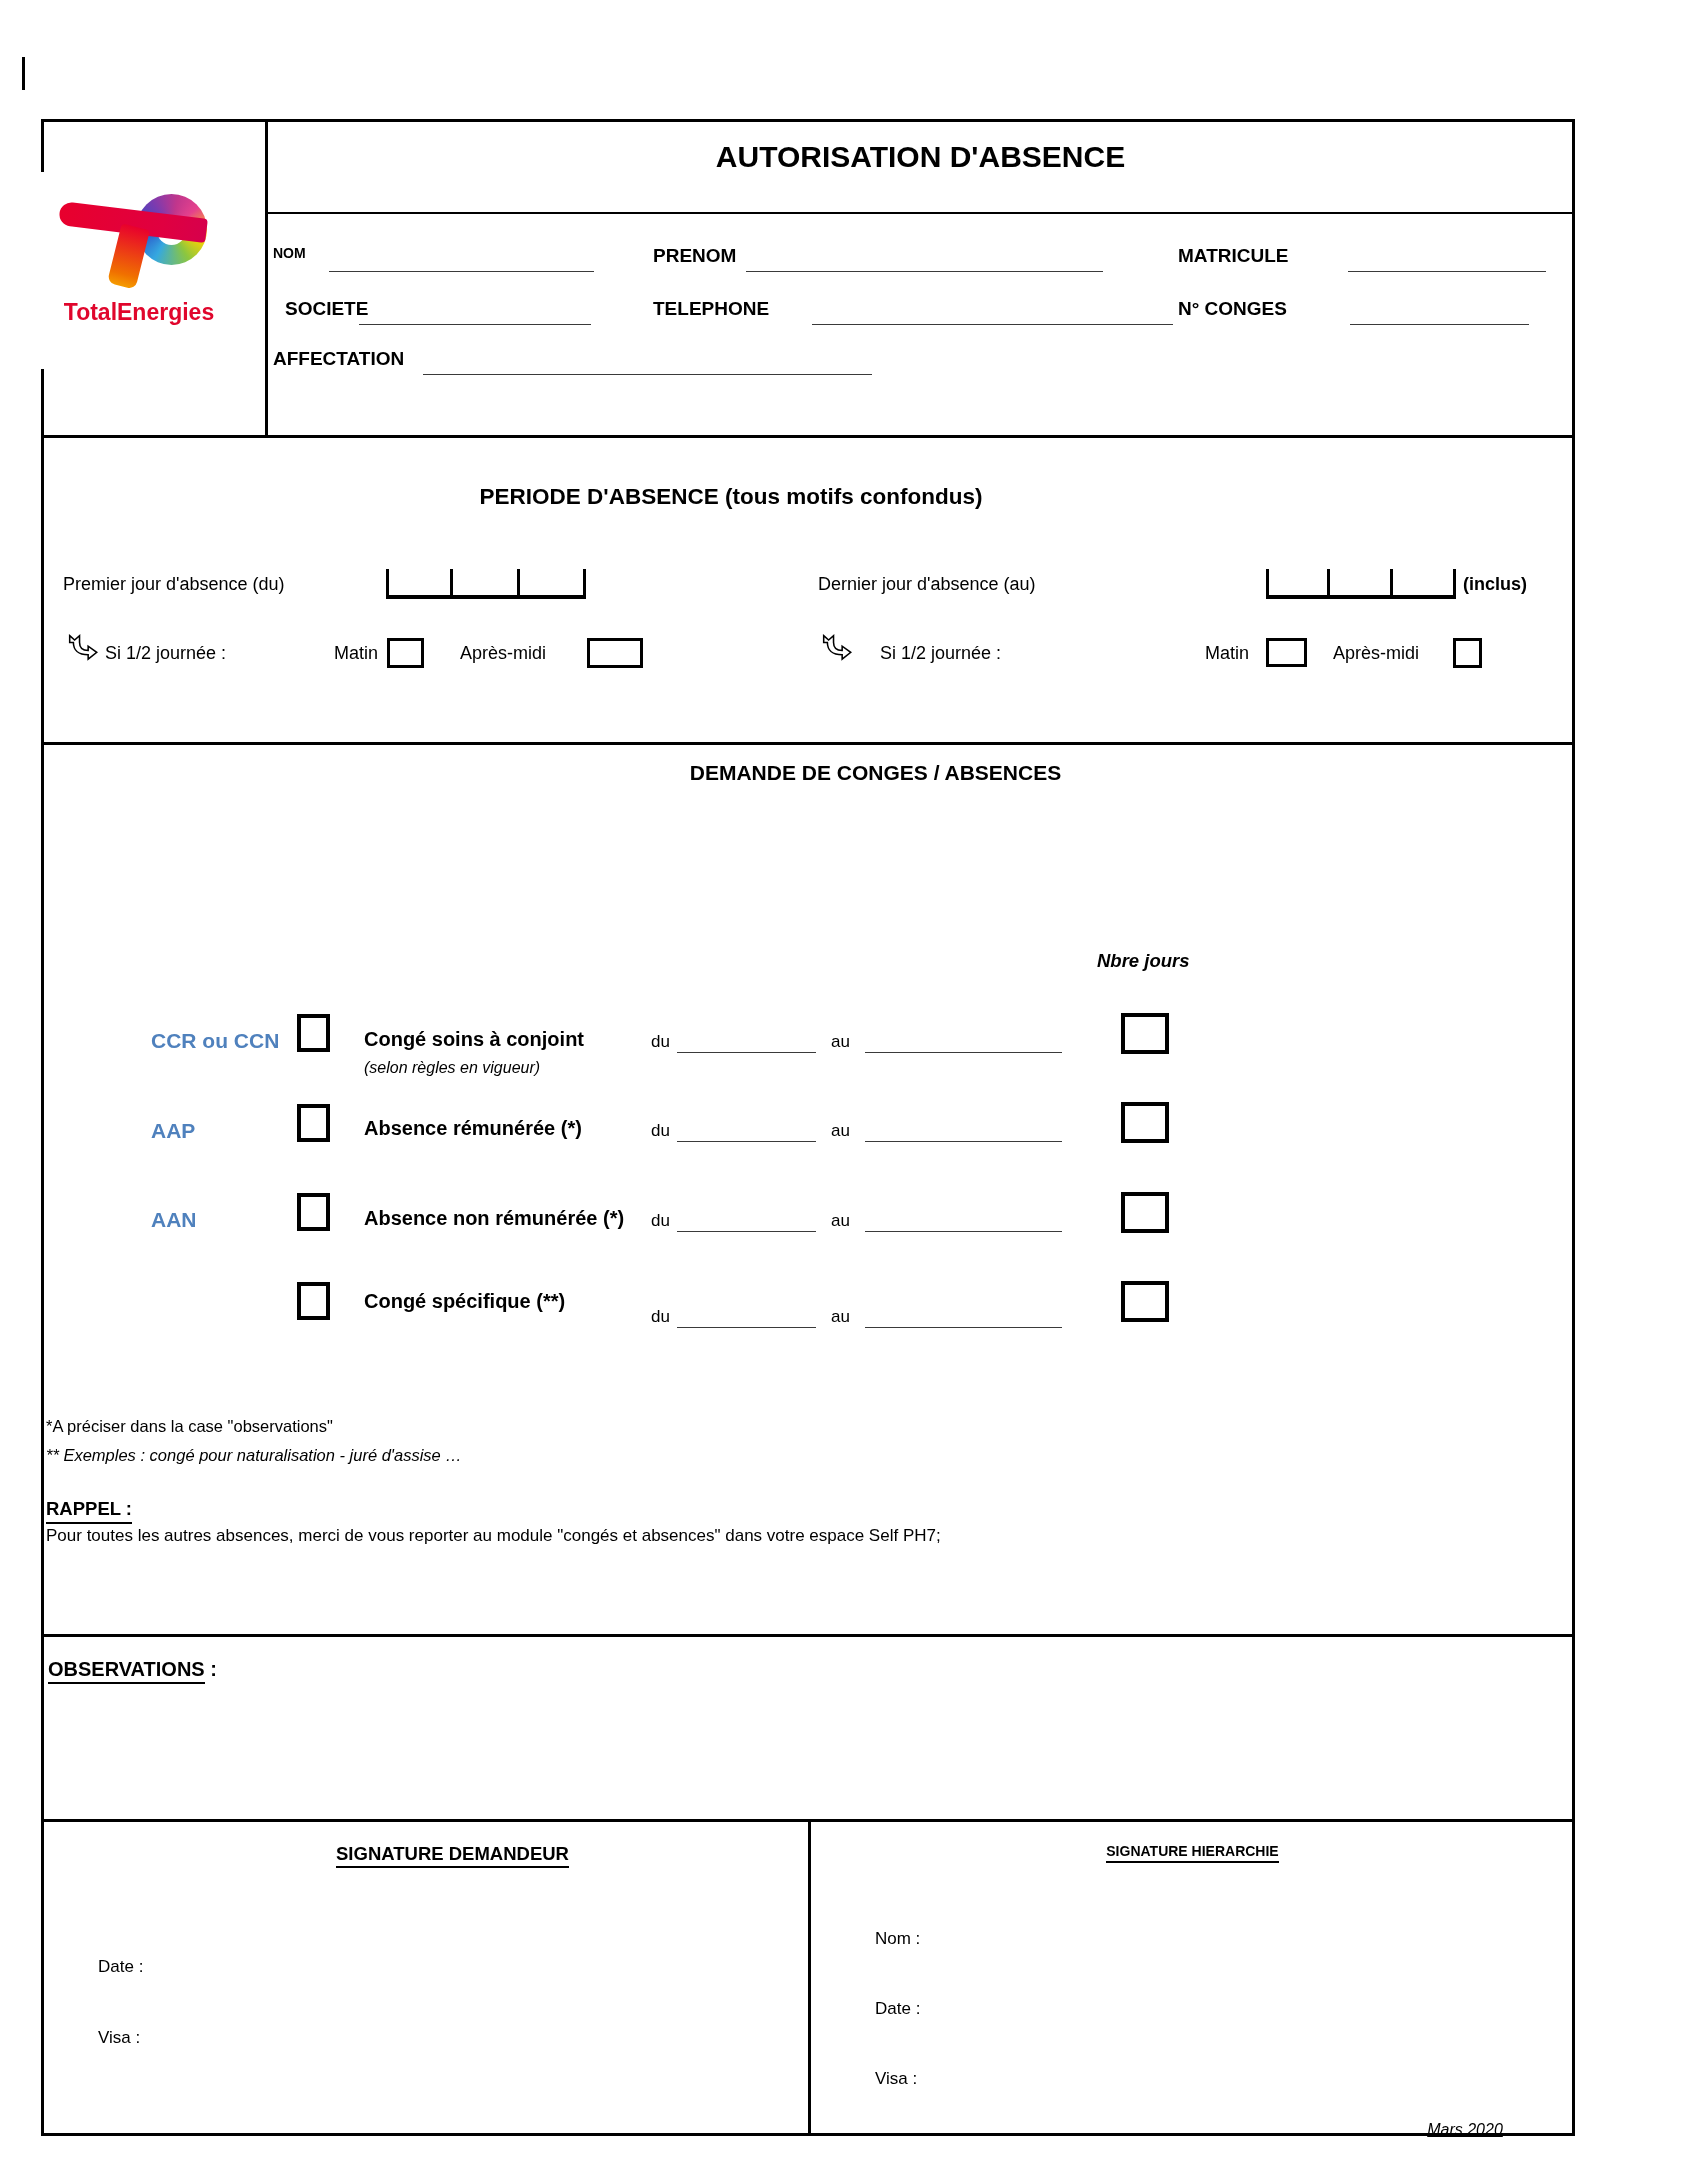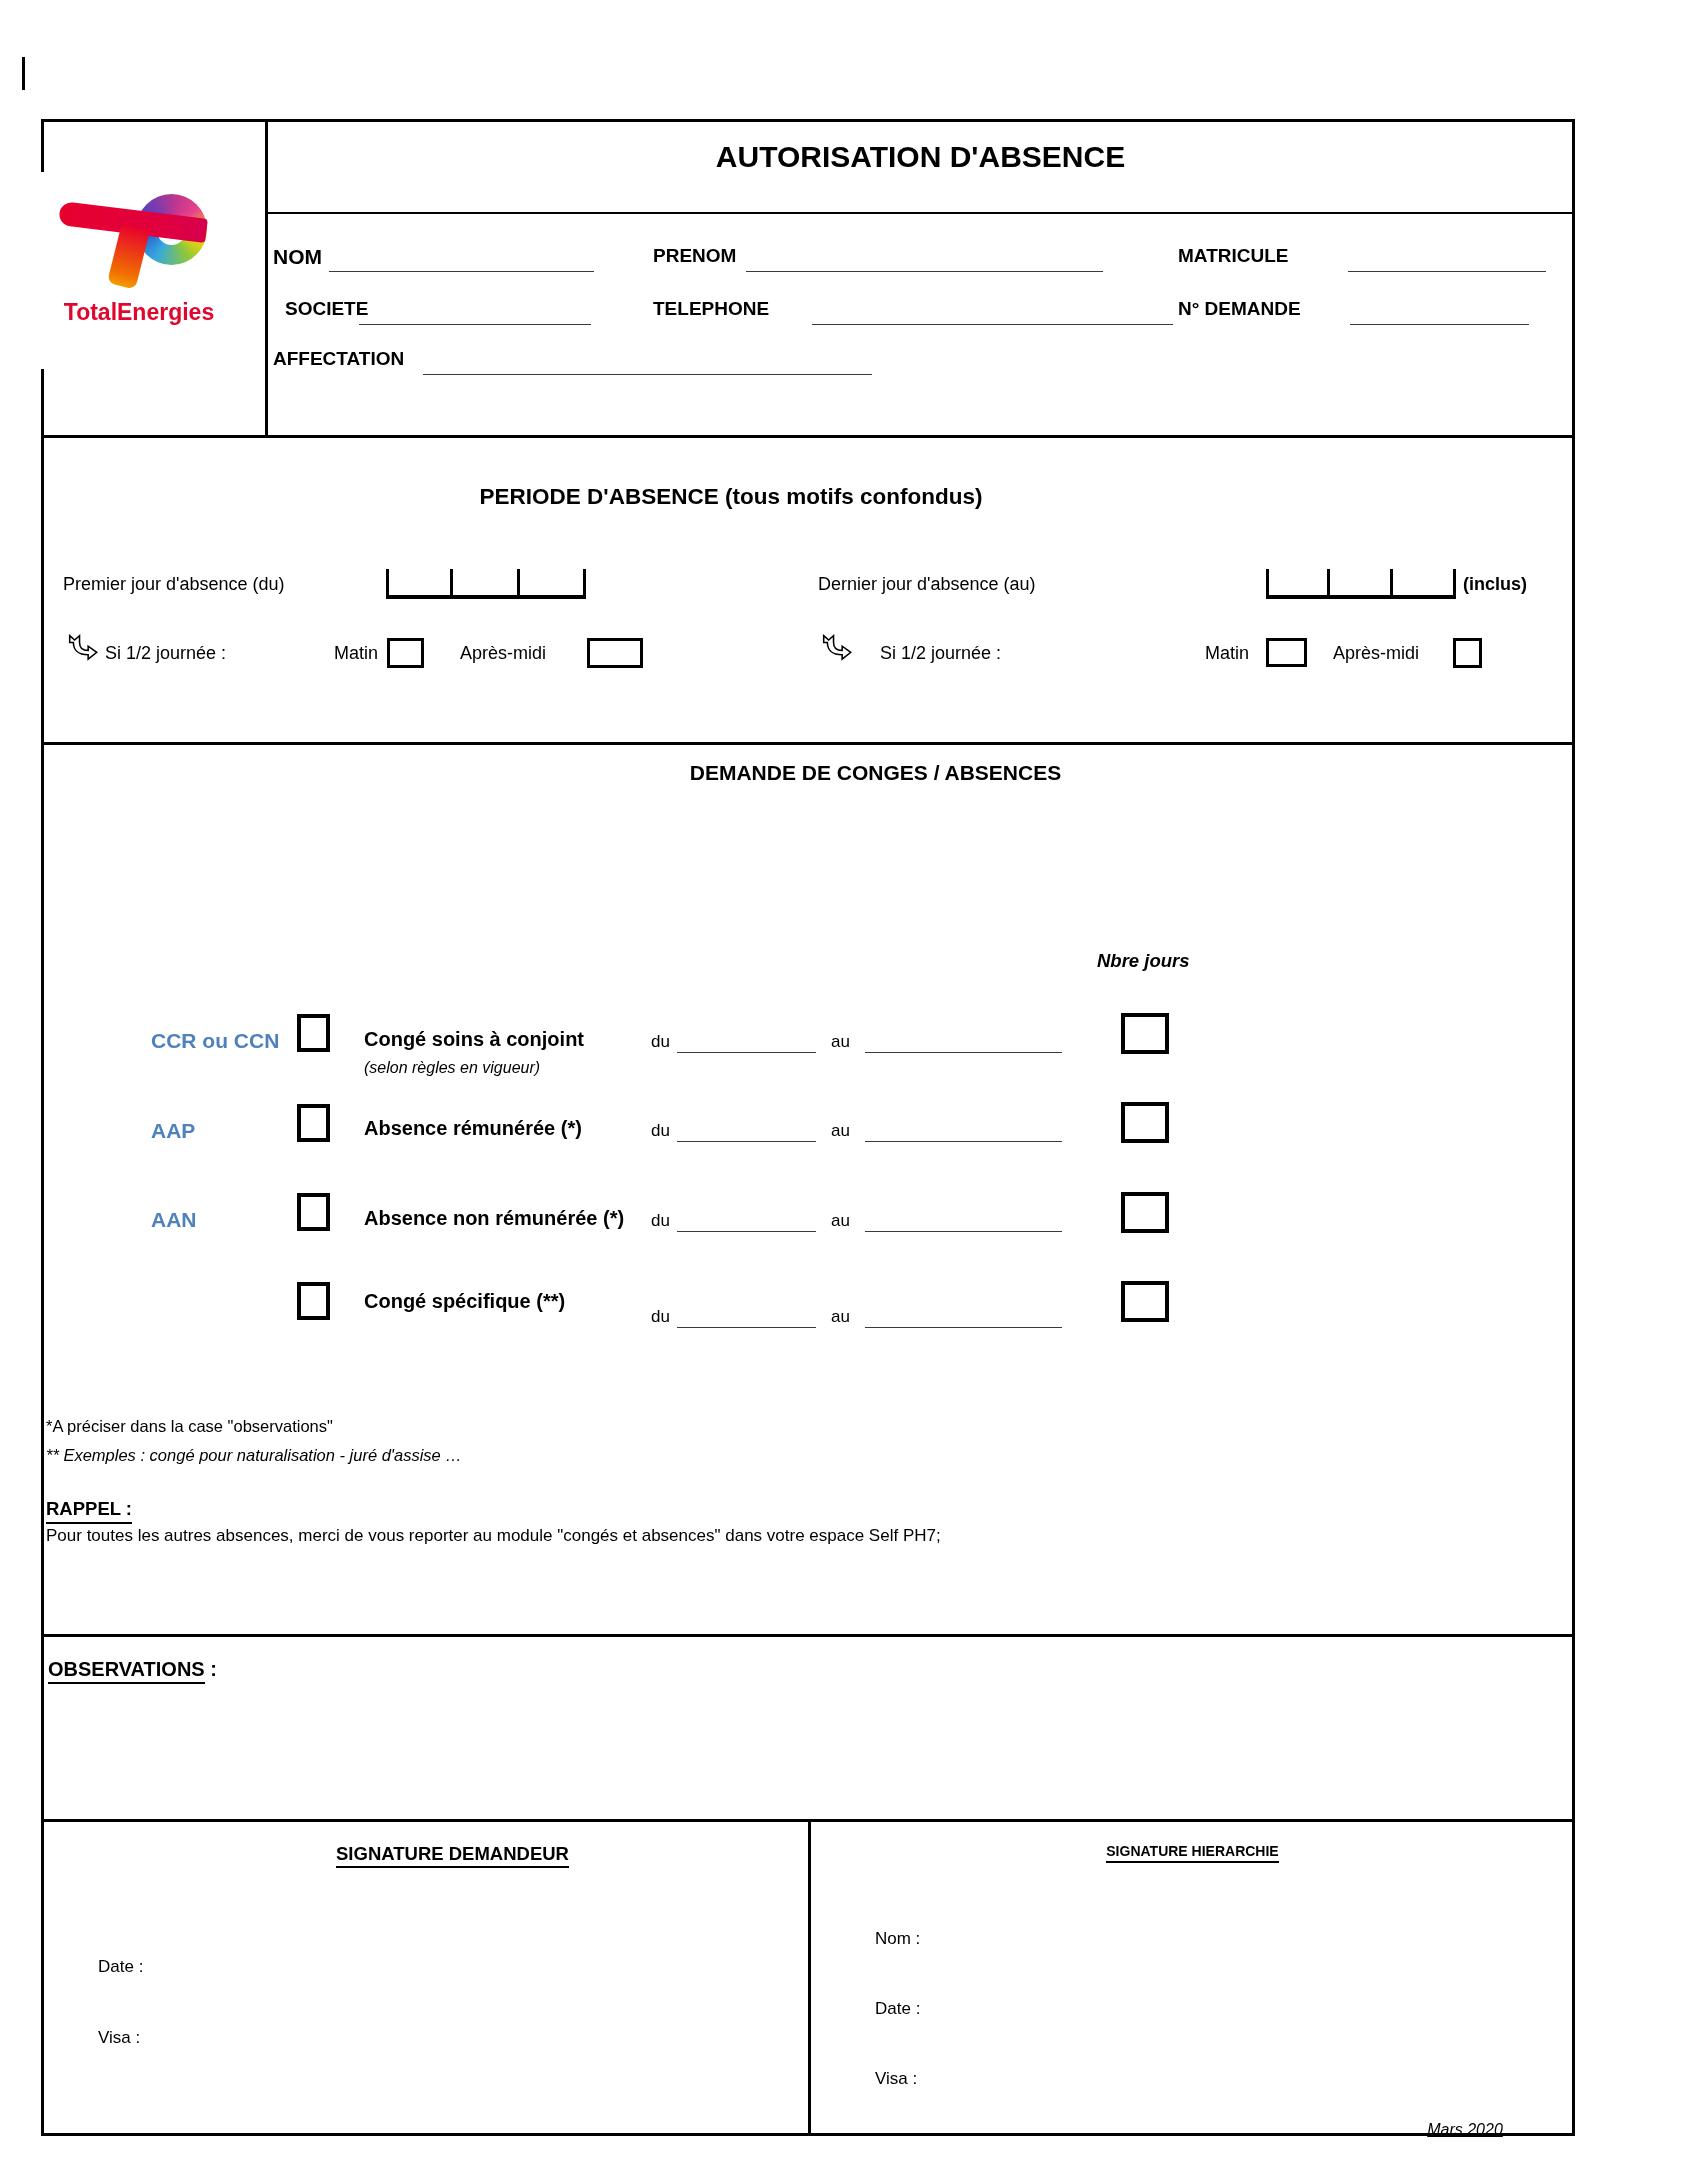--- a/index.html
+++ b/index.html
@@ -52,32 +52,32 @@
 <div class="abs ctr b" style="left:267px;top:140px;width:1307px;font-size:30px;">AUTORISATION D'ABSENCE</div>
 
 <div id="logo-mark">
   <div class="te-e"></div>
   <div class="te-e-hole"></div>
   <div class="te-bar"></div>
   <div class="te-stem"></div>
 </div>
 <div id="brand-text" style="color:#e0062c;">TotalEnergies</div>
 
-<div class="lbl b" style="left:273px;top:245px;font-size:21px;">NOM</div>
+<div class="lbl b" style="left:273px;top:245px;font-size:14px;">NOM</div>
 <div class="wline" style="left:329px;top:271px;width:265px;"></div>
 <div class="lbl b" style="left:653px;top:245px;font-size:19px;">PRENOM</div>
 <div class="wline" style="left:746px;top:271px;width:357px;"></div>
 <div class="lbl b" style="left:1178px;top:245px;font-size:19px;">MATRICULE</div>
 <div class="wline" style="left:1348px;top:271px;width:198px;"></div>
 
 <div class="lbl b" style="left:273px;top:298px;font-size:19px;margin-left:12px;">SOCIETE</div>
 <div class="wline" style="left:359px;top:324px;width:232px;"></div>
 <div class="lbl b" style="left:653px;top:298px;font-size:19px;">TELEPHONE</div>
 <div class="wline" style="left:812px;top:324px;width:361px;"></div>
-<div class="lbl b" style="left:1178px;top:298px;font-size:19px;">N° DEMANDE</div>
+<div class="lbl b" style="left:1178px;top:298px;font-size:19px;">N° CONGES</div>
 <div class="wline" style="left:1350px;top:324px;width:179px;"></div>
 
 <div class="lbl b" style="left:273px;top:348px;font-size:19px;">AFFECTATION</div>
 <div class="wline" style="left:423px;top:374px;width:449px;"></div>
 
 <div class="abs ctr b" style="left:41px;top:484px;width:1380px;font-size:22.5px;">PERIODE D'ABSENCE (tous motifs confondus)</div>
 
 <div class="lbl" style="left:63px;top:574px;font-size:18px;">Premier jour d'absence (du)</div>
 <div class="comb" style="left:386px;top:569px;width:200px;height:30px;">
   <div class="tick" style="left:0;"></div>

